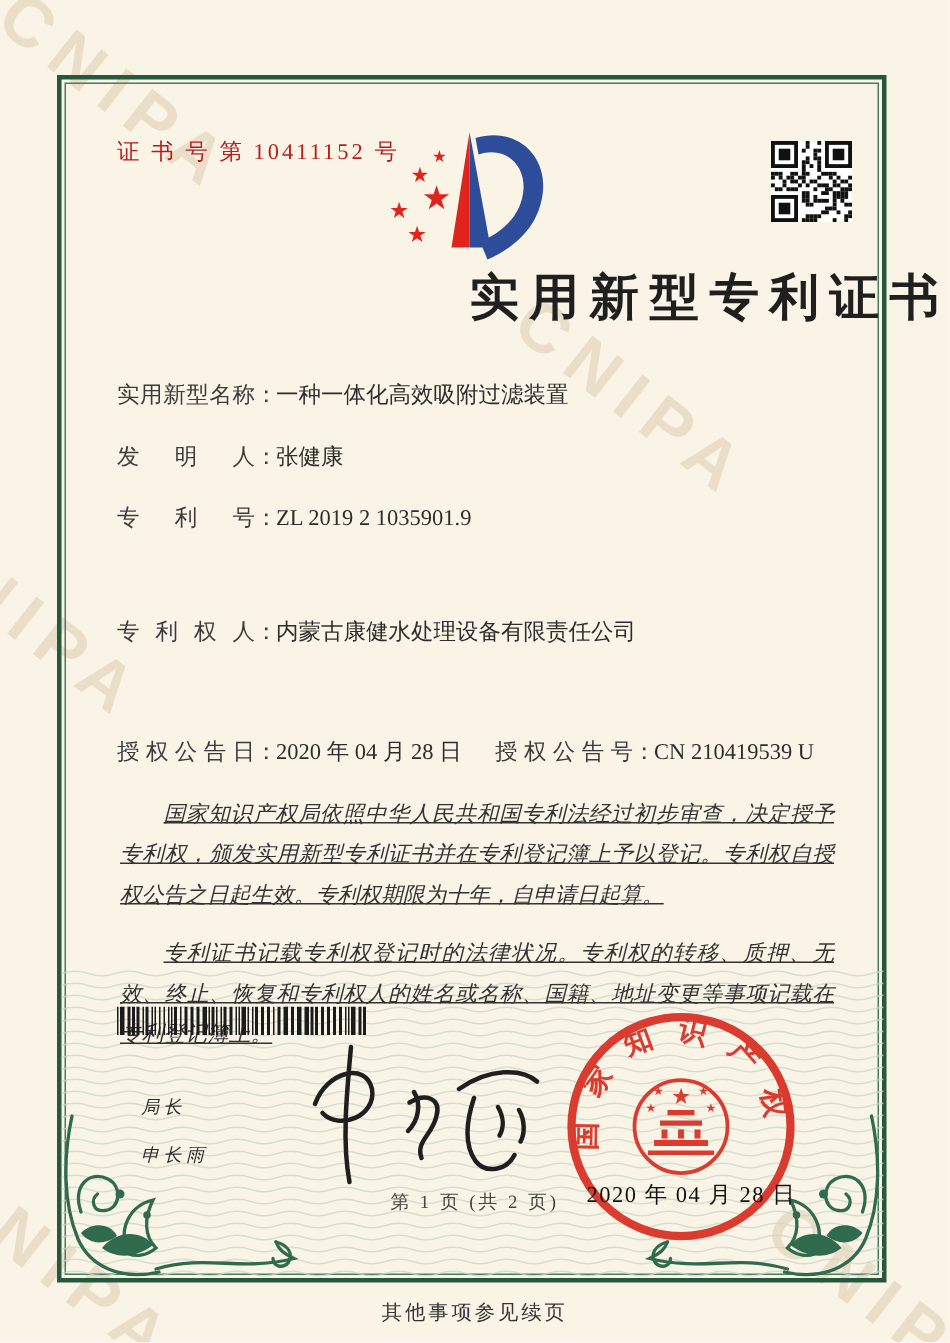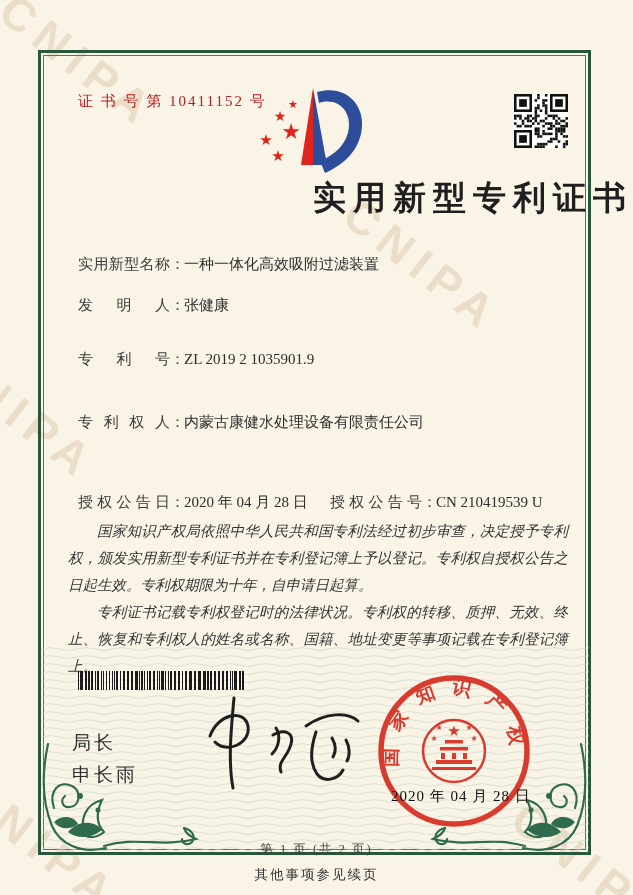--- a/index.html
+++ b/index.html
@@ -31,24 +31,24 @@
   .abs{position:absolute;}
   .cert-no{left:78px;top:92px;font-size:15px;letter-spacing:2px;color:#b91c1c;}
   .title{left:0;top:176px;width:100%;text-align:right;font-size:33px;font-weight:bold;letter-spacing:7px;color:#1f1f1f;}
   .field-row{left:78px;font-size:15px;line-height:21px;white-space:nowrap;}
   .flabel{display:inline-block;width:92px;text-align:justify;text-align-last:justify;color:#3b3b3b;vertical-align:top;}
   .fcolon{display:inline-block;width:14px;color:#3b3b3b;vertical-align:top;}
   .fvalue{display:inline-block;color:#2d2d2d;vertical-align:top;}
   .fvalue.wrap{width:398px;white-space:normal;}
   .grant-no{position:absolute;left:252px;top:0;white-space:nowrap;}
   .body-text{left:68px;top:518px;width:500px;font-size:14.5px;line-height:27px;font-style:italic;color:#333;}
-  .body-text p{margin:0;text-indent:2em;text-align:justify;}
-  .officer{left:72px;font-size:19px;letter-spacing:3px;color:#2d2d2d;}
+  .body-text p{margin:12px;text-indent:2em;text-align:justify;text-decoration:underline;}
+  .officer{left:94px;font-size:12px;letter-spacing:3px;color:#2d2d2d;font-style:italic;}
   .seal-date{left:391px;top:787px;font-size:15px;letter-spacing:1px;color:#111;z-index:5;}
-  .page-no{left:0;top:841px;width:100%;text-align:center;font-size:12.5px;letter-spacing:2px;color:#444;}
+  .page-no{left:0;top:793px;width:100%;text-align:center;font-size:12.5px;letter-spacing:2px;color:#444;}
   .cont-note{left:0;top:866px;width:100%;text-align:center;font-size:13.5px;letter-spacing:2px;color:#333;}
   svg text.star{font-family:"DejaVu Sans",sans-serif;}
 </style>
 </head>
 <body>
 
 <div class="paper">
 
   <span class="wm" style="left:-14px;top:34px;">CNIPA</span>
   <span class="wm" style="left:330px;top:238px;">CNIPA</span>
@@ -266,21 +266,21 @@
       </svg>
 
     <div class="abs title">实用新型专利证书</div>
 
     <div class="abs field-row" style="top:254px;">
       <span class="flabel">实用新型名称</span><span class="fcolon">：</span><span class="fvalue">一种一体化高效吸附过滤装置</span>
     </div>
     <div class="abs field-row" style="top:295px;">
       <span class="flabel">发明人</span><span class="fcolon">：</span><span class="fvalue">张健康</span>
     </div>
-    <div class="abs field-row" style="top:336px;margin-top:13px;">
+    <div class="abs field-row" style="top:336px;">
       <span class="flabel">专利号</span><span class="fcolon">：</span><span class="fvalue">ZL 2019 2 1035901.9</span>
     </div>
     <div class="abs field-row" style="top:412px;">
       <span class="flabel">专利权人</span><span class="fcolon">：</span><span class="fvalue">内蒙古康健水处理设备有限责任公司</span>
     </div>
     <div class="abs field-row" style="top:492px;">
       <span><span class="flabel">授权公告日</span><span class="fcolon">：</span><span class="fvalue">2020 年 04 月 28 日</span></span>
       <span class="grant-no"><span class="flabel">授权公告号</span><span class="fcolon">：</span><span class="fvalue">CN 210419539 U</span></span>
     </div>
 

